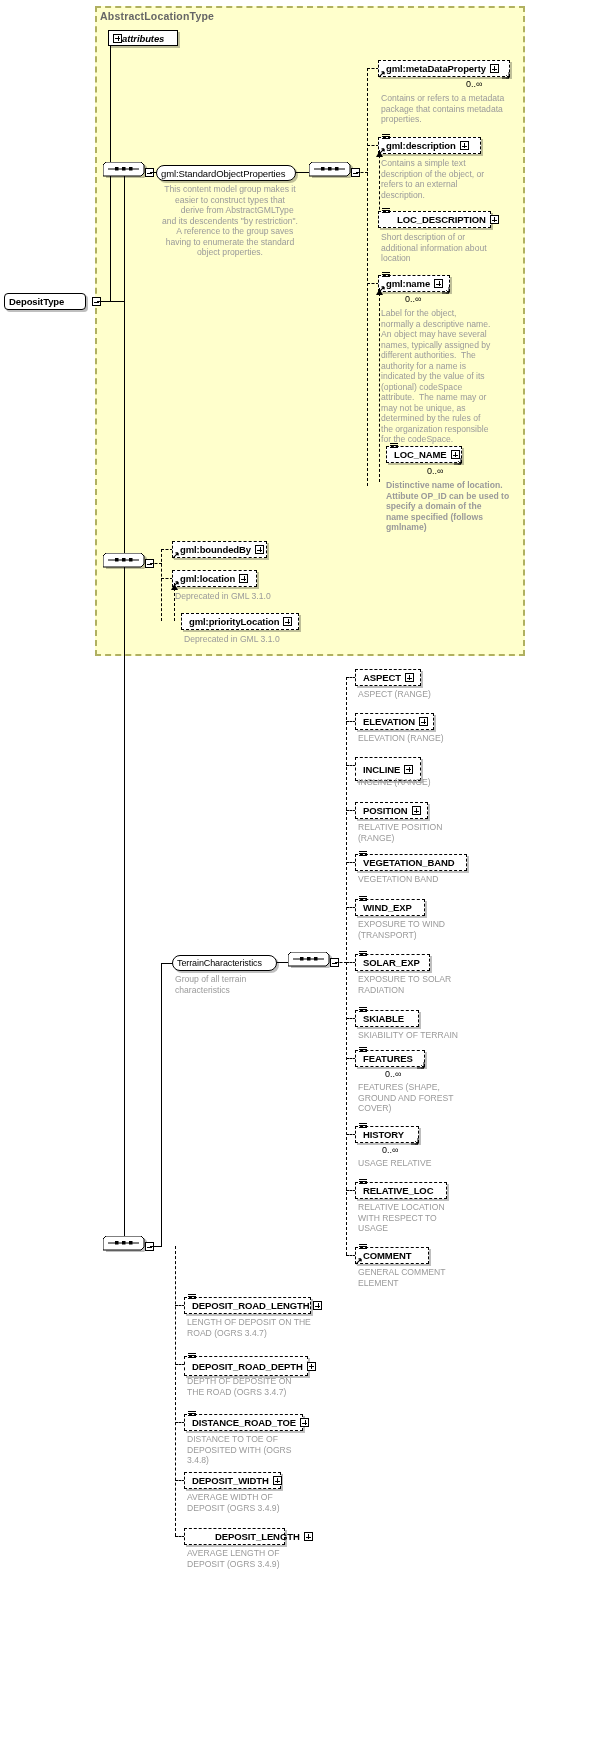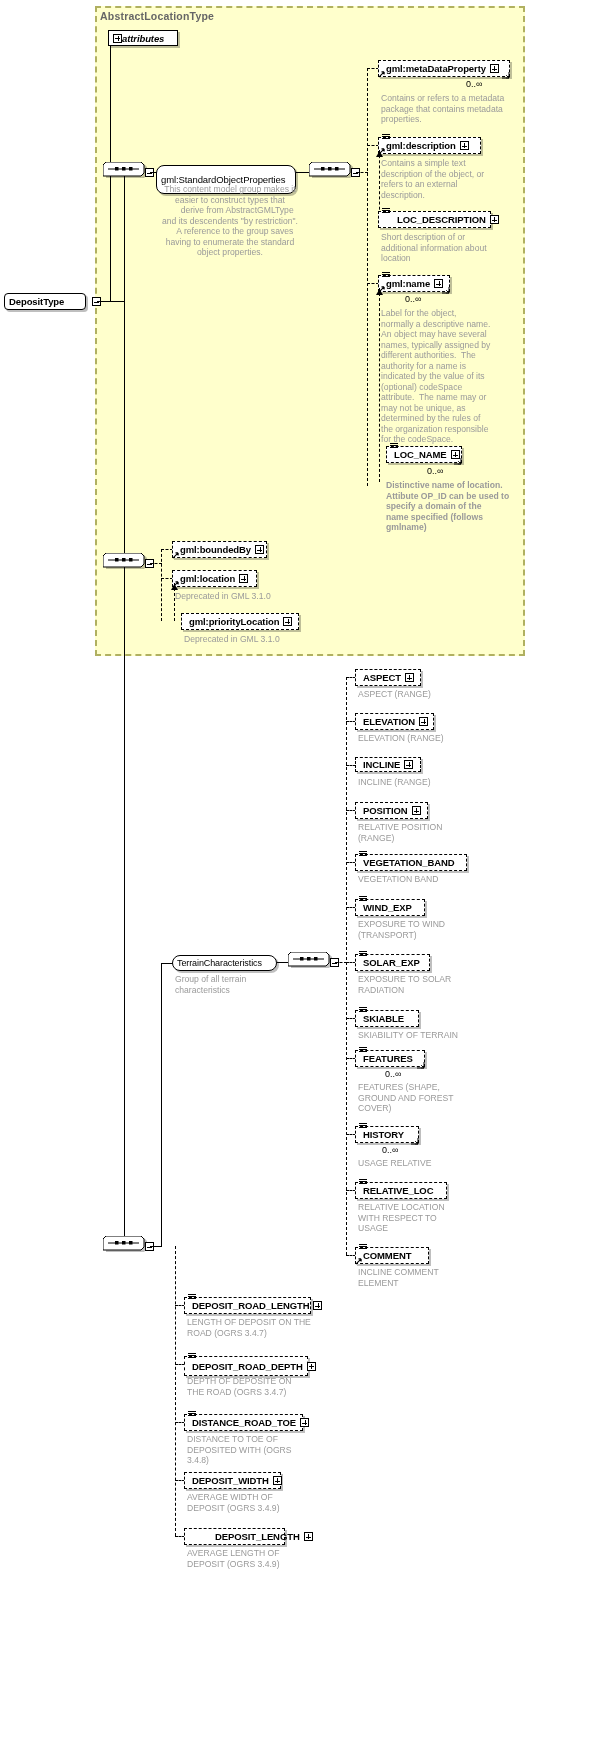--- a/index.html
+++ b/index.html
@@ -165,21 +165,21 @@
       <polygon points="0,11 0,14 38,14 41,11 41,3 38,0 3,0 0,3" fill="#ffffff" stroke="#000" stroke-width="1"></polygon>
       <line x1="5" y1="7" x2="36" y2="7" stroke="#000" stroke-width="1"></line>
       <rect x="12" y="5" width="3.5" height="3.5" fill="#000"></rect>
       <rect x="19" y="5" width="3.5" height="3.5" fill="#000"></rect>
       <rect x="26" y="5" width="3.5" height="3.5" fill="#000"></rect>
     </svg>
   </div>
   <div class="pm" style="position:absolute; left:141px; top:168px;"></div>
   <div class="ln h" style="left:150px; top:172px; width:7px;"></div>
 
-  <div class="node group-ref" style="left:156px; top:165px; width:140px; height:29px;">
+  <div class="node group-ref" style="left:156px; top:165px; width:140px; height:16px;">
     <span class="lbl" style="font-weight:normal; font-size:9.5px;">gml:StandardObjectProperties</span>
   </div>
   <div class="anno" style="left:160px; top:184px; width:140px; text-align:center;">This content model group makes it
 easier to construct types that
       derive from AbstractGMLType
 and its descendents "by restriction".
     A reference to the group saves
 having to enumerate the standard
 object properties.</div>
 
@@ -399,21 +399,21 @@
   <div class="anno" style="left:358px; top:689px; width:140px;">ASPECT (RANGE)</div>
 
   <div class="dln h" style="left:346px; top:721px; width:10px;"></div>
   <div class="node dashed" style="left:355px; top:713px; width:79px; height:17px;">
     <span class="lbl" style="margin-left:3px;">ELEVATION</span>
     <span class="pm plus"></span>
   </div>
   <div class="anno" style="left:358px; top:733px; width:140px;">ELEVATION (RANGE)</div>
 
   <div class="dln h" style="left:346px; top:765px; width:10px;"></div>
-  <div class="node dashed" style="left:355px; top:757px; width:66px; height:15px;">
+  <div class="node dashed" style="left:355px; top:757px; width:66px; height:24px;">
     <span class="lbl" style="margin-left:3px;">INCLINE</span>
     <span class="pm plus"></span>
   </div>
   <div class="anno" style="left:358px; top:777px; width:140px;">INCLINE (RANGE)</div>
 
   <div class="dln h" style="left:346px; top:810px; width:10px;"></div>
   <div class="node dashed" style="left:355px; top:802px; width:73px; height:17px;">
     <span class="lbl" style="margin-left:3px;">POSITION</span>
     <span class="pm plus"></span>
   </div>
@@ -518,21 +518,21 @@
     <span class="typeglyph">
         <i></i>
         <i></i>
         <i></i>
       </span>
     <svg class="refarrow" viewBox="0 0 8 8">
       <path d="M1,7 L7,1 M7,1 L4,1 M7,1 L7,4" stroke="#000" stroke-width="1.3" fill="none"></path>
     </svg>
     <span class="lbl" style="margin-left:3px;">COMMENT</span>
   </div>
-  <div class="anno" style="left:358px; top:1267px; width:140px;">INCLINE COMMENT
+  <div class="anno" style="left:358px; top:1267px; width:140px;">GENERAL COMMENT
 ELEMENT</div>
 
   <div class="dln v" style="left:175px; top:1246px; height:290px;"></div>
 
   <div class="dln h" style="left:175px; top:1305px; width:10px;"></div>
   <div class="node dashed" style="left:184px; top:1297px; width:127px; height:17px;">
     <span class="typeglyph">
         <i></i>
         <i></i>
         <i></i>

